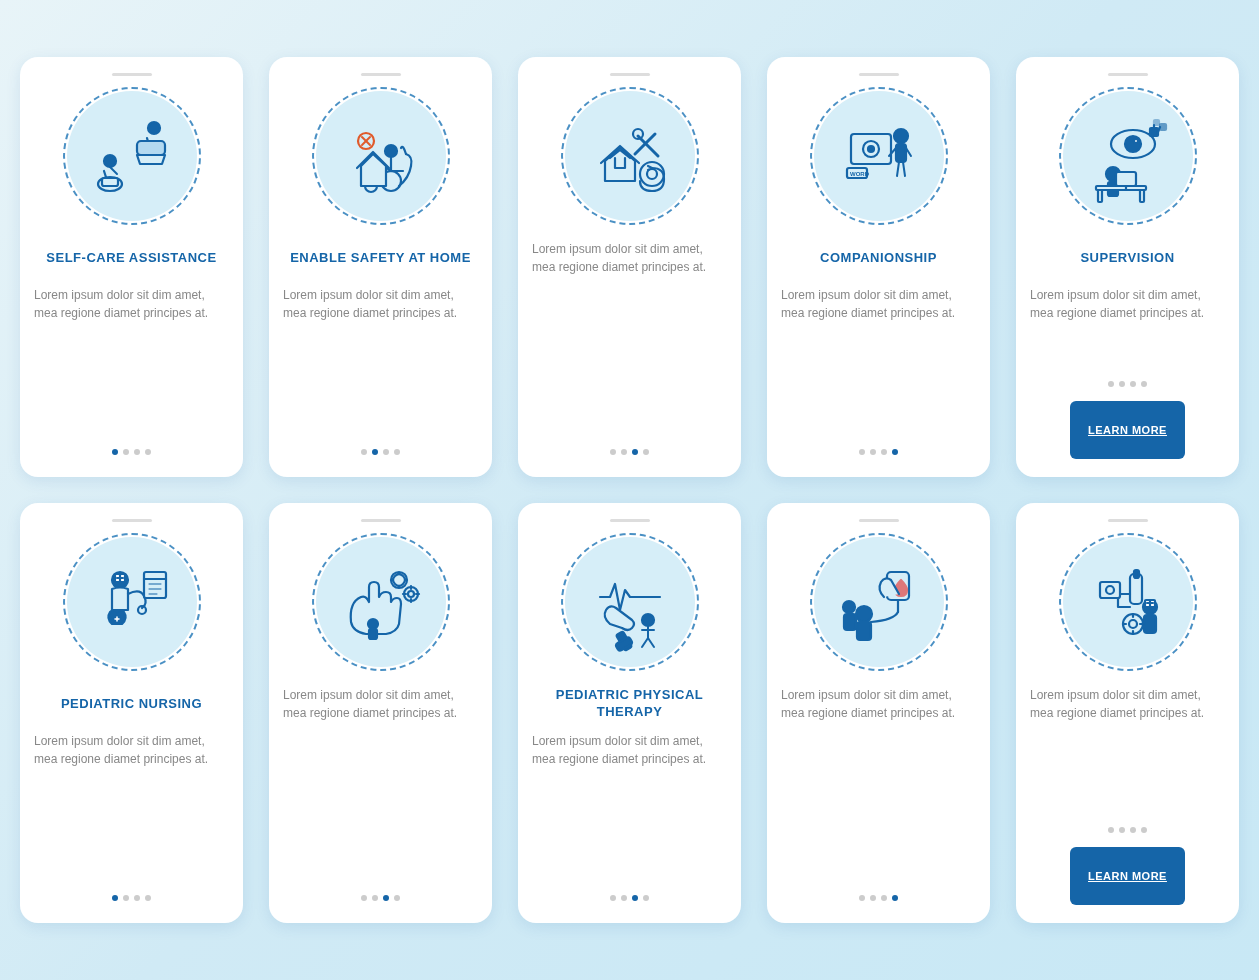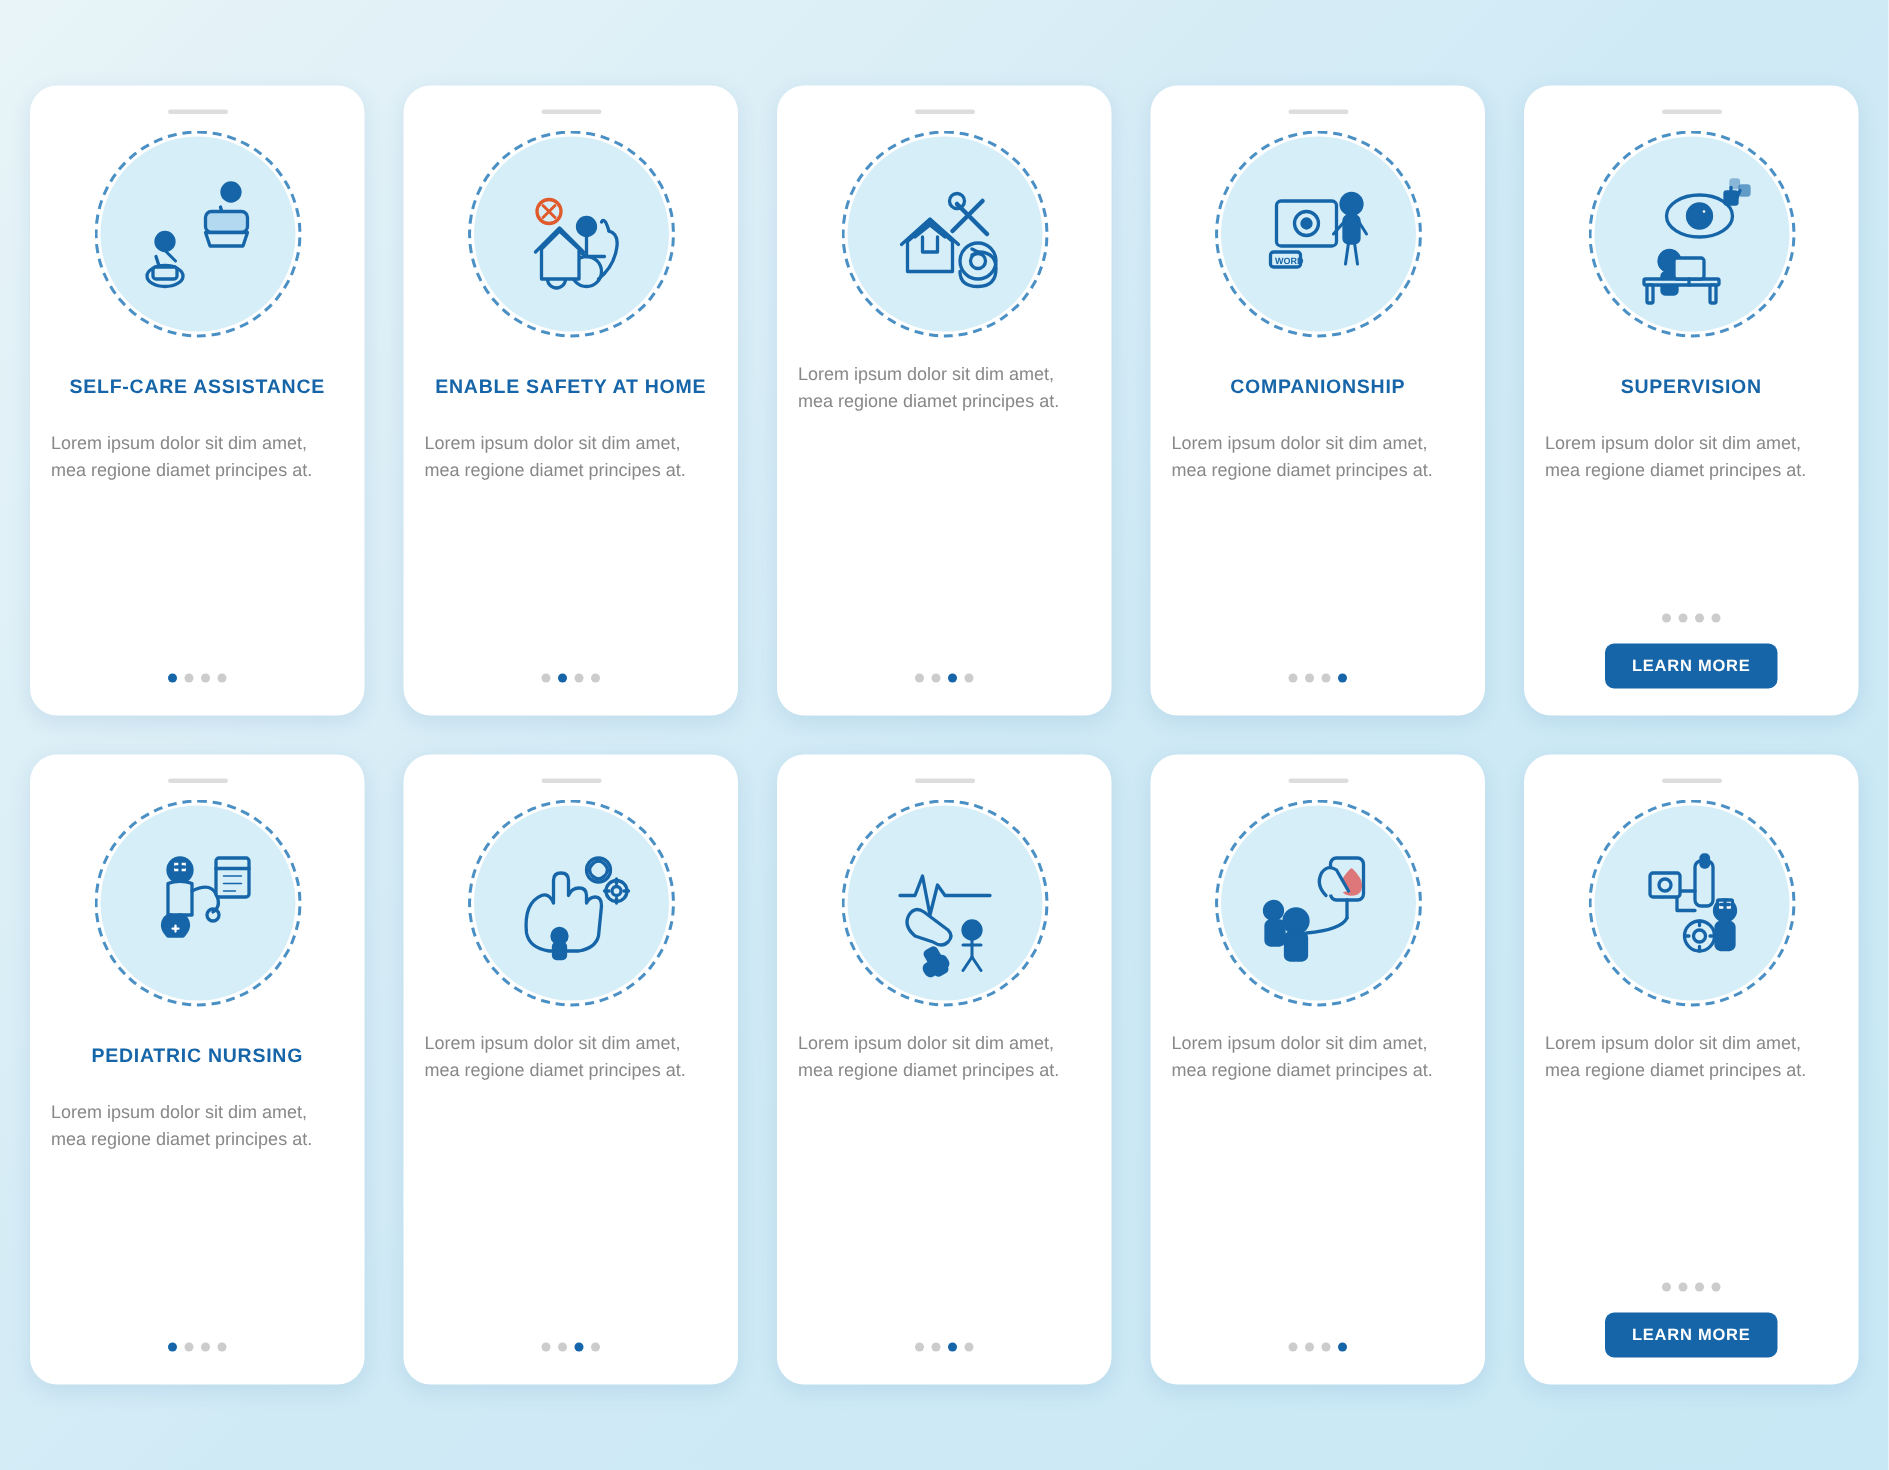--- a/index.html
+++ b/index.html
@@ -97,27 +97,28 @@
       background: #ccc;
     }
     .dot.active {
       background: #1565a8;
     }
     .learn-more-btn {
       background: #1565a8;
       color: white;
       border: none;
       border-radius: 6px;
-      padding: 9px 18px;
+      padding: 23px 18px;
       font-size: 11px;
       font-weight: 700;
       letter-spacing: 0.5px;
       cursor: pointer;
       text-transform: uppercase;
       margin-top: 10px;
+      text-decoration: underline;
     }
     .top-dashes {
       width: 40px;
       height: 3px;
       background: #ddd;
       border-radius: 2px;
       margin-bottom: 10px;
     }
   </style>
 </head>
@@ -393,20 +394,21 @@
           <line x1="68" y1="86" x2="62" y2="95" stroke="#1565a8" stroke-width="2"></line>
           <line x1="68" y1="86" x2="74" y2="95" stroke="#1565a8" stroke-width="2"></line>
 
           <path d="M30 72 Q22 65 26 58 Q30 52 36 56 L52 68 Q56 72 52 76 Q48 80 42 76 Z" fill="#d6eef8" stroke="#1565a8"></path>
 
           <rect x="40" y="80" width="8" height="18" rx="2" fill="#1565a8" transform="rotate(-30 44 89)"></rect>
           <rect x="36" y="88" width="16" height="8" rx="3" fill="#1565a8" transform="rotate(-30 44 92)"></rect>
         </g>
       </svg>
     </div>
+    <div class="card-title">PEDIATRIC PHYSICAL THERAPY</div>
     <div class="card-desc">Lorem ipsum dolor sit dim amet, mea regione diamet principes at.</div>
     <div class="dots-row">
       <div class="dot"></div>
       <div class="dot"></div>
       <div class="dot active"></div>
       <div class="dot"></div>
     </div>
   </div>
 
   <div class="card">

